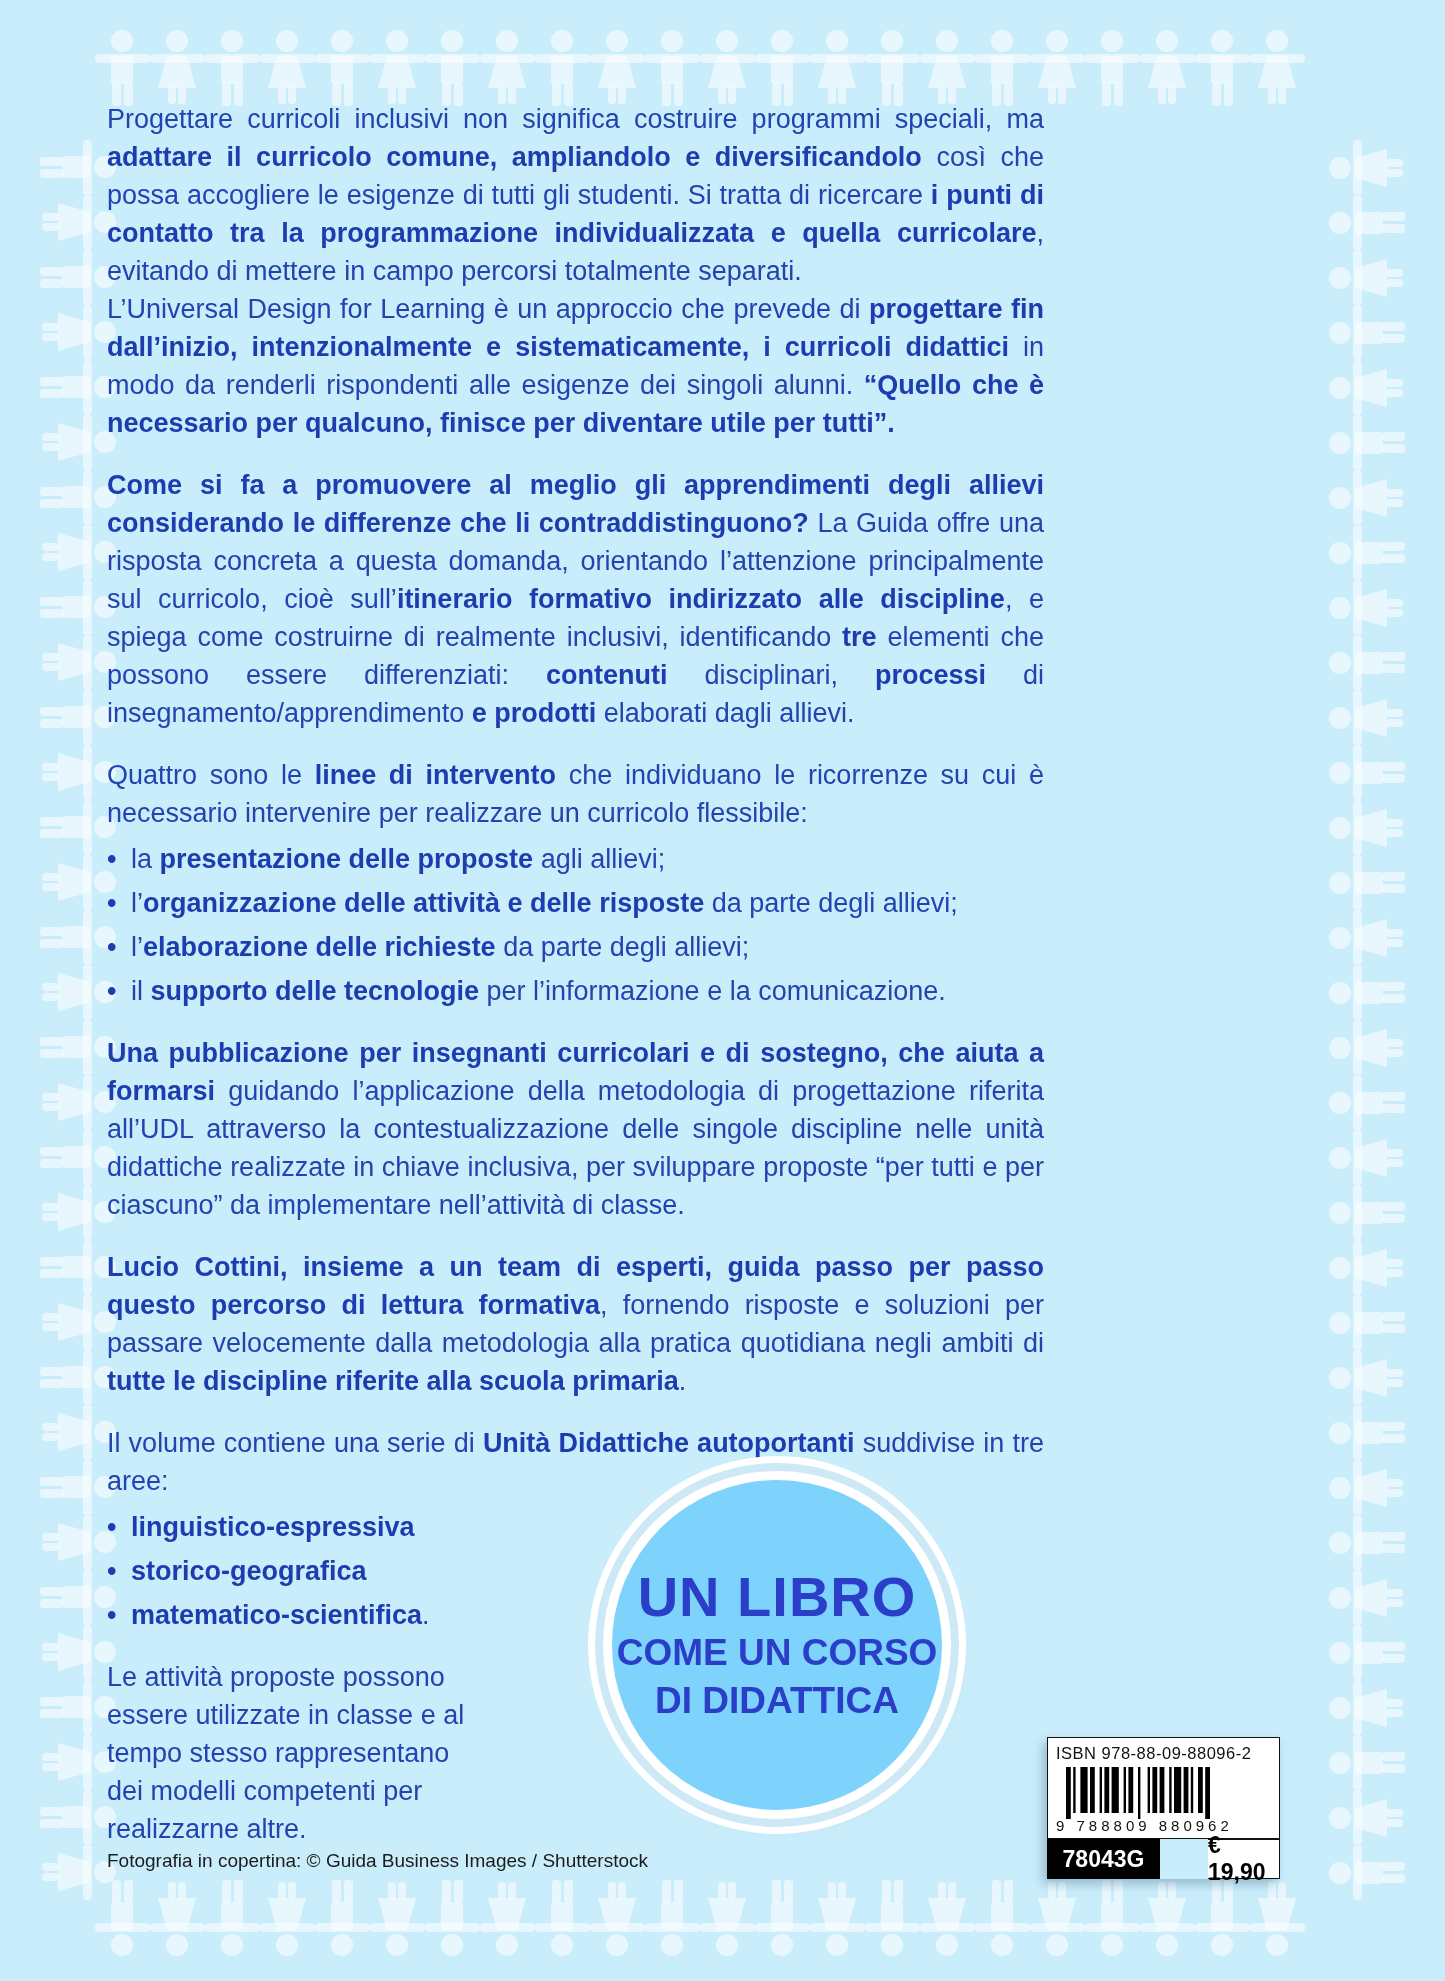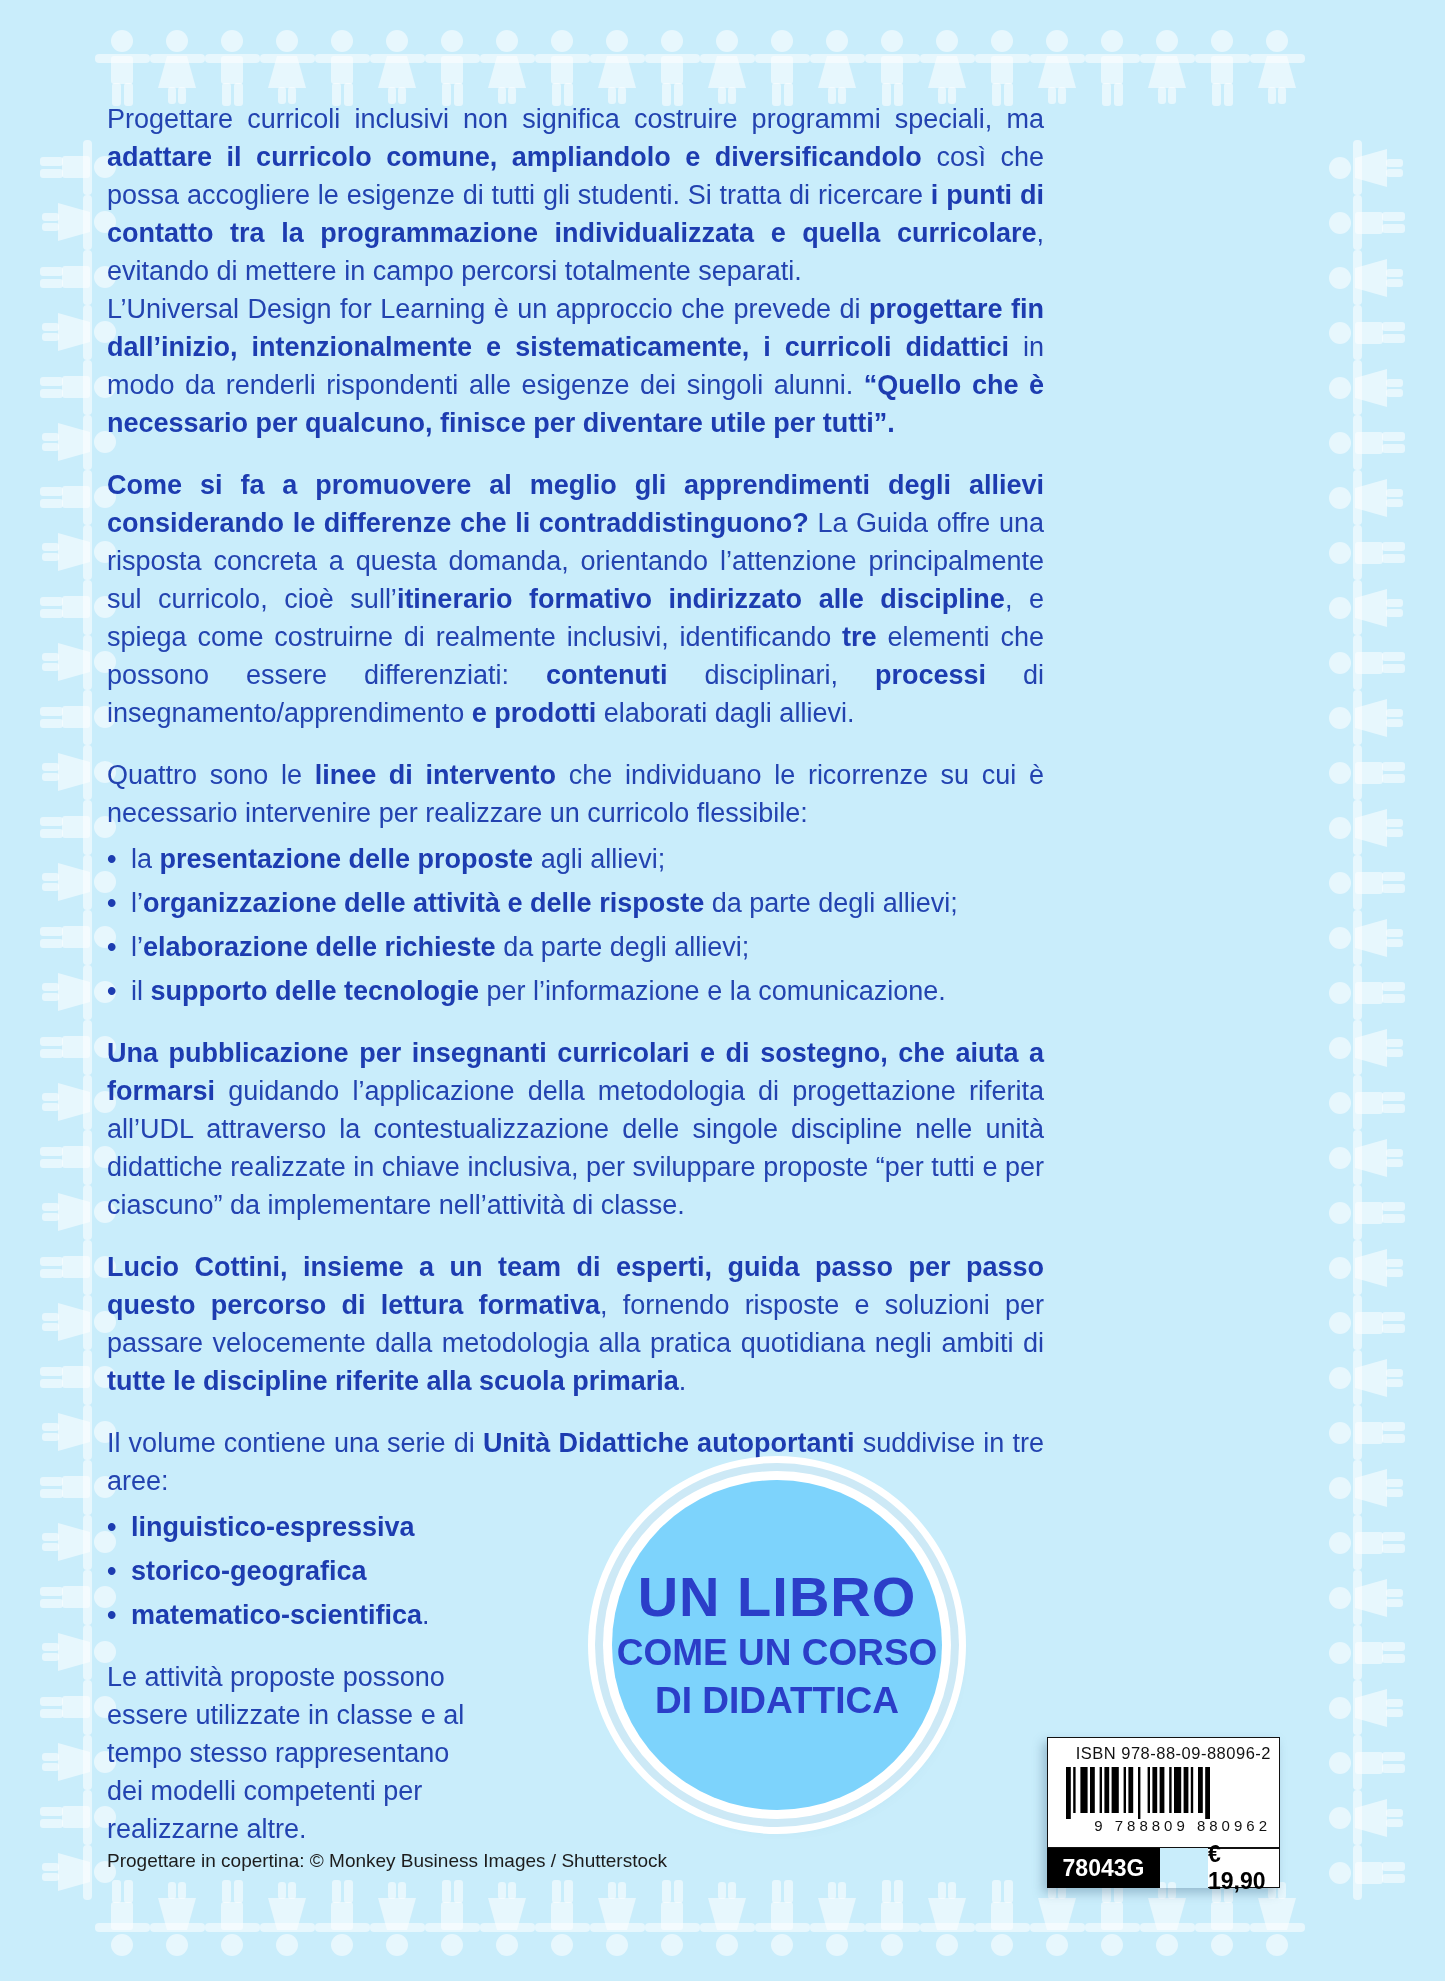--- a/index.html
+++ b/index.html
@@ -34,21 +34,21 @@
   }
   #badge .badge-l1{font-size:56px;font-weight:700;letter-spacing:1px;line-height:64px;}
   #badge .badge-l2,#badge .badge-l3{font-size:37px;font-weight:700;line-height:48px;}
   
   #price-label{
     position:absolute;left:1047px;top:1737px;width:233px;
     box-shadow:-4px 5px 10px rgba(70,110,140,0.4);
   }
   #barcode-box{
     background:#ffffff;border:1px solid #111;box-sizing:border-box;
-    padding:6px 8px 13px 8px;text-align:right;color:#111;
+    padding:6px 8px 4px 8px;text-align:left;color:#111;
   }
   #isbn-text{font-size:16.5px;letter-spacing:0.5px;white-space:nowrap;}
   #bars{display:block;margin:4px auto 0 auto;}
   #ean-digits{font-size:15px;letter-spacing:4px;white-space:nowrap;margin-top:-2px;}
   #code-row{display:flex;height:40px;}
   #code-cell{
     flex:0 0 113px;background:#000;color:#fff;
     display:flex;align-items:center;justify-content:center;
     font-size:23px;font-weight:700;
   }
@@ -213,15 +213,15 @@
           <rect x="141.20000000000005" y="0" width="4.8" height="52" fill="#000"></rect>
         </svg>
       <div id="ean-digits">9 788809 880962</div>
     </div>
     <div id="code-row">
       <div id="code-cell">78043G</div>
       <div id="price-cell">€ 19,90</div>
     </div>
   </div>
 
-  <div id="photo-credit">Progettare in copertina: © Monkey Business Images / Shutterstock</div>
+  <div id="photo-credit">Fotografia in copertina: © Guida Business Images / Shutterstock</div>
 
 </div>
 
 </body></html>

